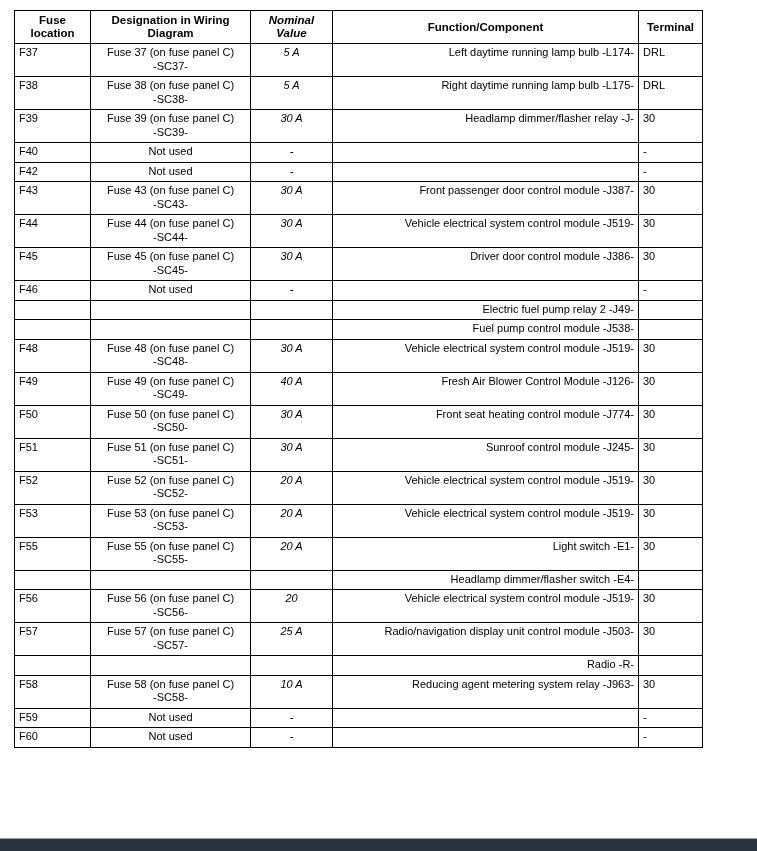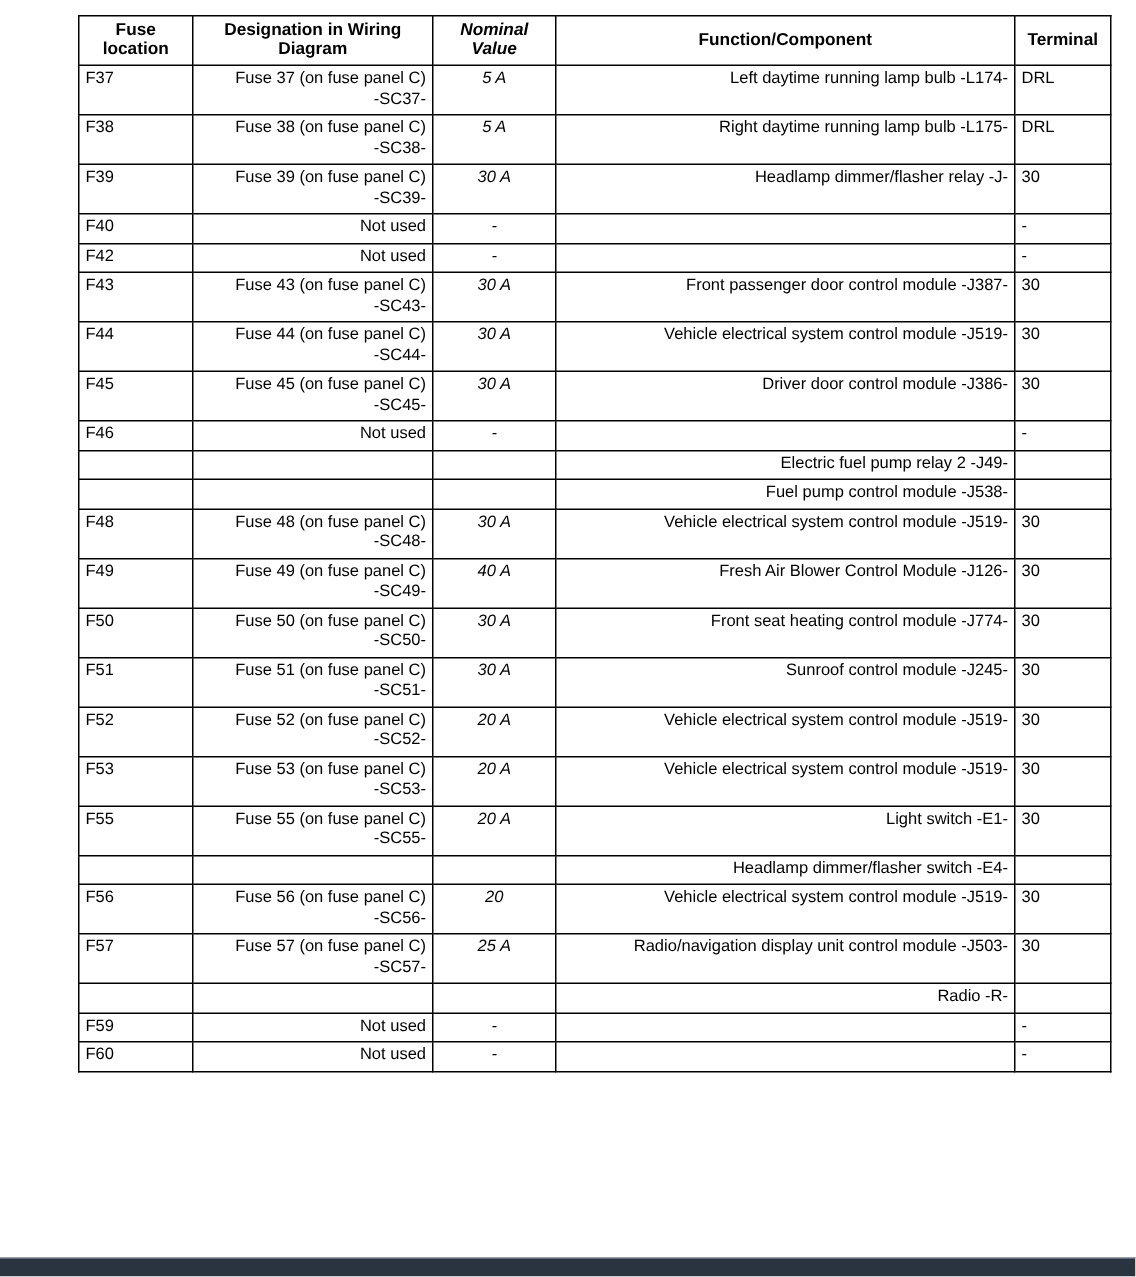--- a/index.html
+++ b/index.html
@@ -6,21 +6,21 @@
   html, body {
     width: 757px;
     height: 851px;
     background: #ffffff;
     font-family: "Liberation Sans", sans-serif;
     color: #000000;
     position: relative;
     overflow: hidden;
   }
   .page {
-    padding: 10px 34px 0 52px;
+    padding: 10px 34px 0 14px;
   }
   table.fuse-table {
     border-collapse: collapse;
     width: 688px;
     table-layout: fixed;
   }
   .fuse-table th, .fuse-table td {
     border: 1px solid #000000;
     font-size: 11px;
     white-space: pre-line;
@@ -32,21 +32,21 @@
     padding: 3px 2px;
     line-height: 13px;
     font-size: 11.5px;
   }
   .fuse-table td {
     vertical-align: top;
     padding: 2px 4px 3px 4px;
     line-height: 13.5px;
   }
   .col-fuse     { width: 76px;  text-align: left; }
-  .col-designation { width: 160px; text-align: right; }
+  .col-designation { width: 160px; text-align: center; }
   .col-nominal  { width: 82px;  text-align: center; font-style: italic; }
   .col-function { width: 306px; text-align: right; }
   .col-terminal { width: 64px;  text-align: left; }
   .footer-bar {
     position: absolute;
     left: 0;
     right: 0;
     bottom: 0;
     height: 13px;
     background: #2a3340;
@@ -234,20 +234,28 @@
           <td class="col-terminal">30</td>
         </tr>
         <tr>
           <td class="col-fuse"></td>
           <td class="col-designation"></td>
           <td class="col-nominal"></td>
           <td class="col-function">Radio -R-</td>
           <td class="col-terminal"></td>
         </tr>
         <tr>
+          <td class="col-fuse">F58</td>
+          <td class="col-designation">Fuse 58 (on fuse panel C)
+-SC58-</td>
+          <td class="col-nominal">10 A</td>
+          <td class="col-function">Reducing agent metering system relay -J963-</td>
+          <td class="col-terminal">30</td>
+        </tr>
+        <tr>
           <td class="col-fuse">F59</td>
           <td class="col-designation">Not used</td>
           <td class="col-nominal">-</td>
           <td class="col-function"></td>
           <td class="col-terminal">-</td>
         </tr>
         <tr>
           <td class="col-fuse">F60</td>
           <td class="col-designation">Not used</td>
           <td class="col-nominal">-</td>

